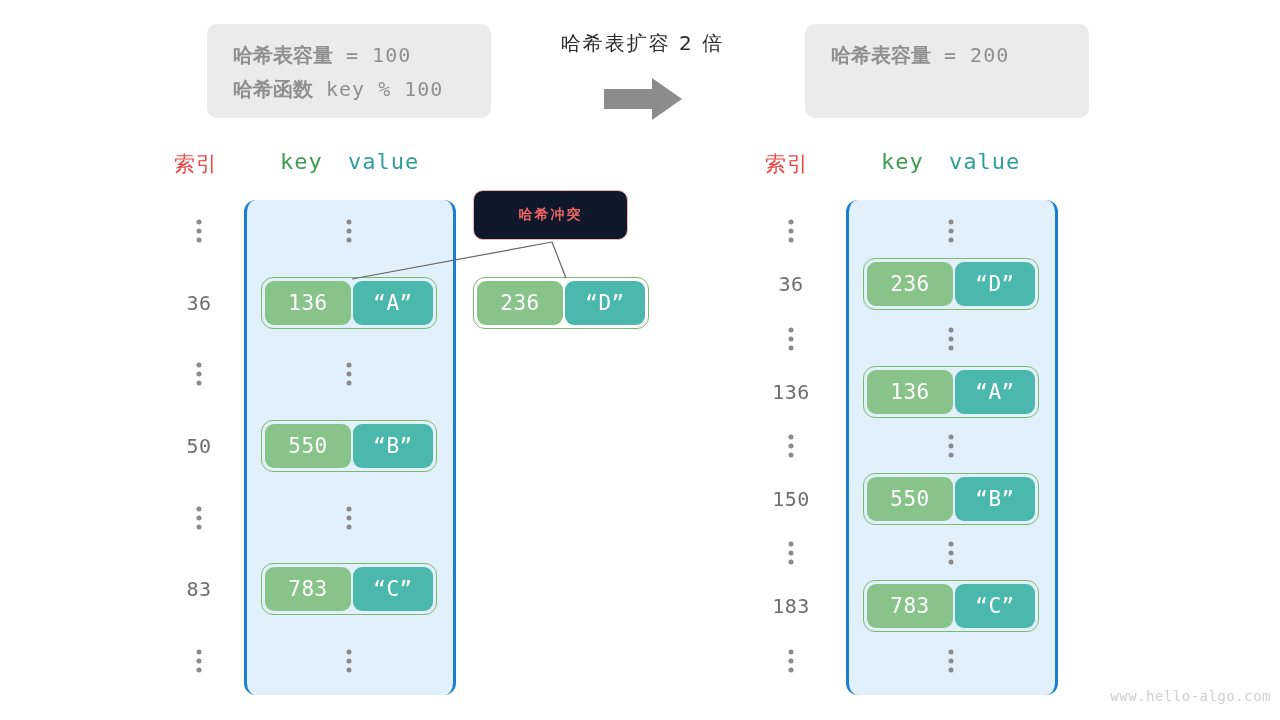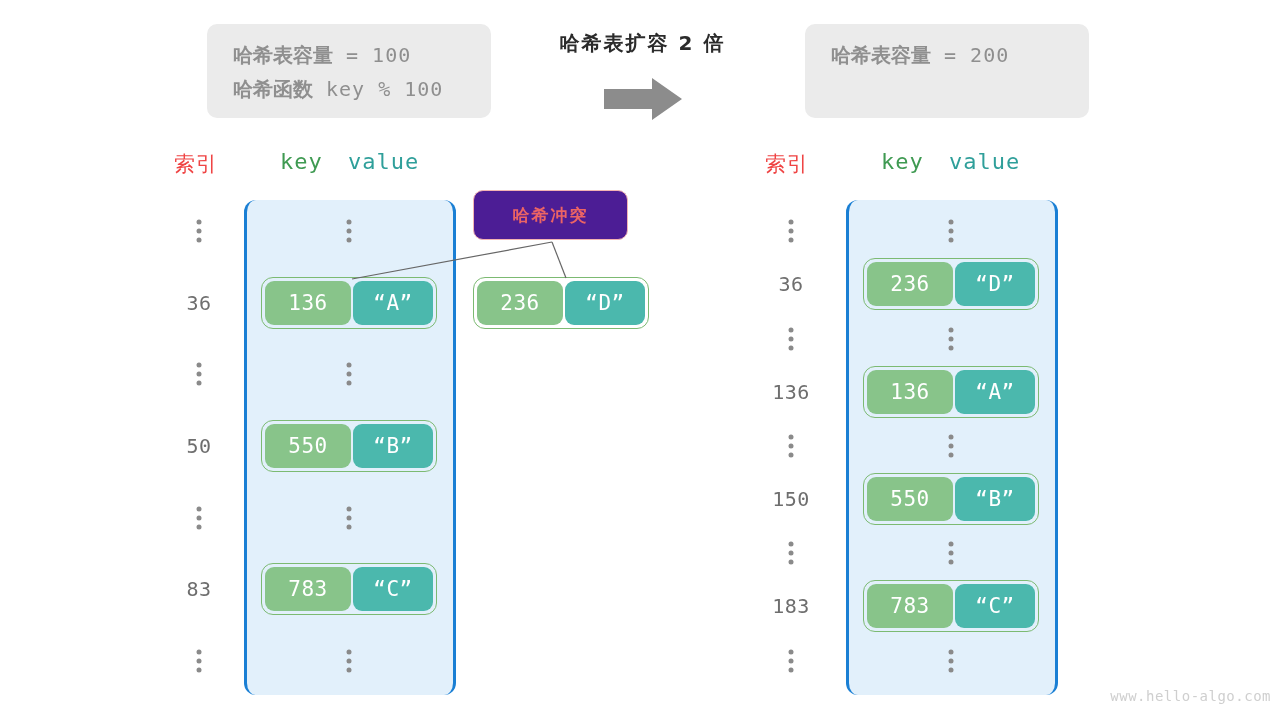--- a/index.html
+++ b/index.html
@@ -47,21 +47,21 @@
   #info-right { left: 805px; top: 24px;  width: 284px; height: 94px; }
 
   
   #transform-caption {
     position: absolute;
     left: 520px;
     top: 30px;
     width: 245px;
     text-align: center;
     font-size: 20px;
-    font-weight: bold;
+    font-weight: normal;
     color: #2b2b2b;
     letter-spacing: 2px;
   }
   #transform-arrow {
     position: absolute;
     left: 604px;
     top: 78px;
     width: 78px;
     height: 42px;
   }
@@ -156,27 +156,27 @@
     margin-left: 2px;
   }
 
   
   #collision-badge {
     position: absolute;
     left: 473px;
     top: 190px;
     width: 155px;
     height: 50px;
-    background: #4c1d95;
+    background: #0f172a;
     border: 1.5px solid #f3b3b3;
     border-radius: 10px;
     display: flex;
     align-items: center;
     justify-content: center;
-    font-size: 17px;
+    font-size: 14px;
     font-weight: bold;
     color: #ec6464;
     letter-spacing: 2px;
     box-sizing: border-box;
   }
   #leader-lines {
     position: absolute;
     left: 0; top: 0;
     width: 1280px; height: 720px;
     pointer-events: none;

